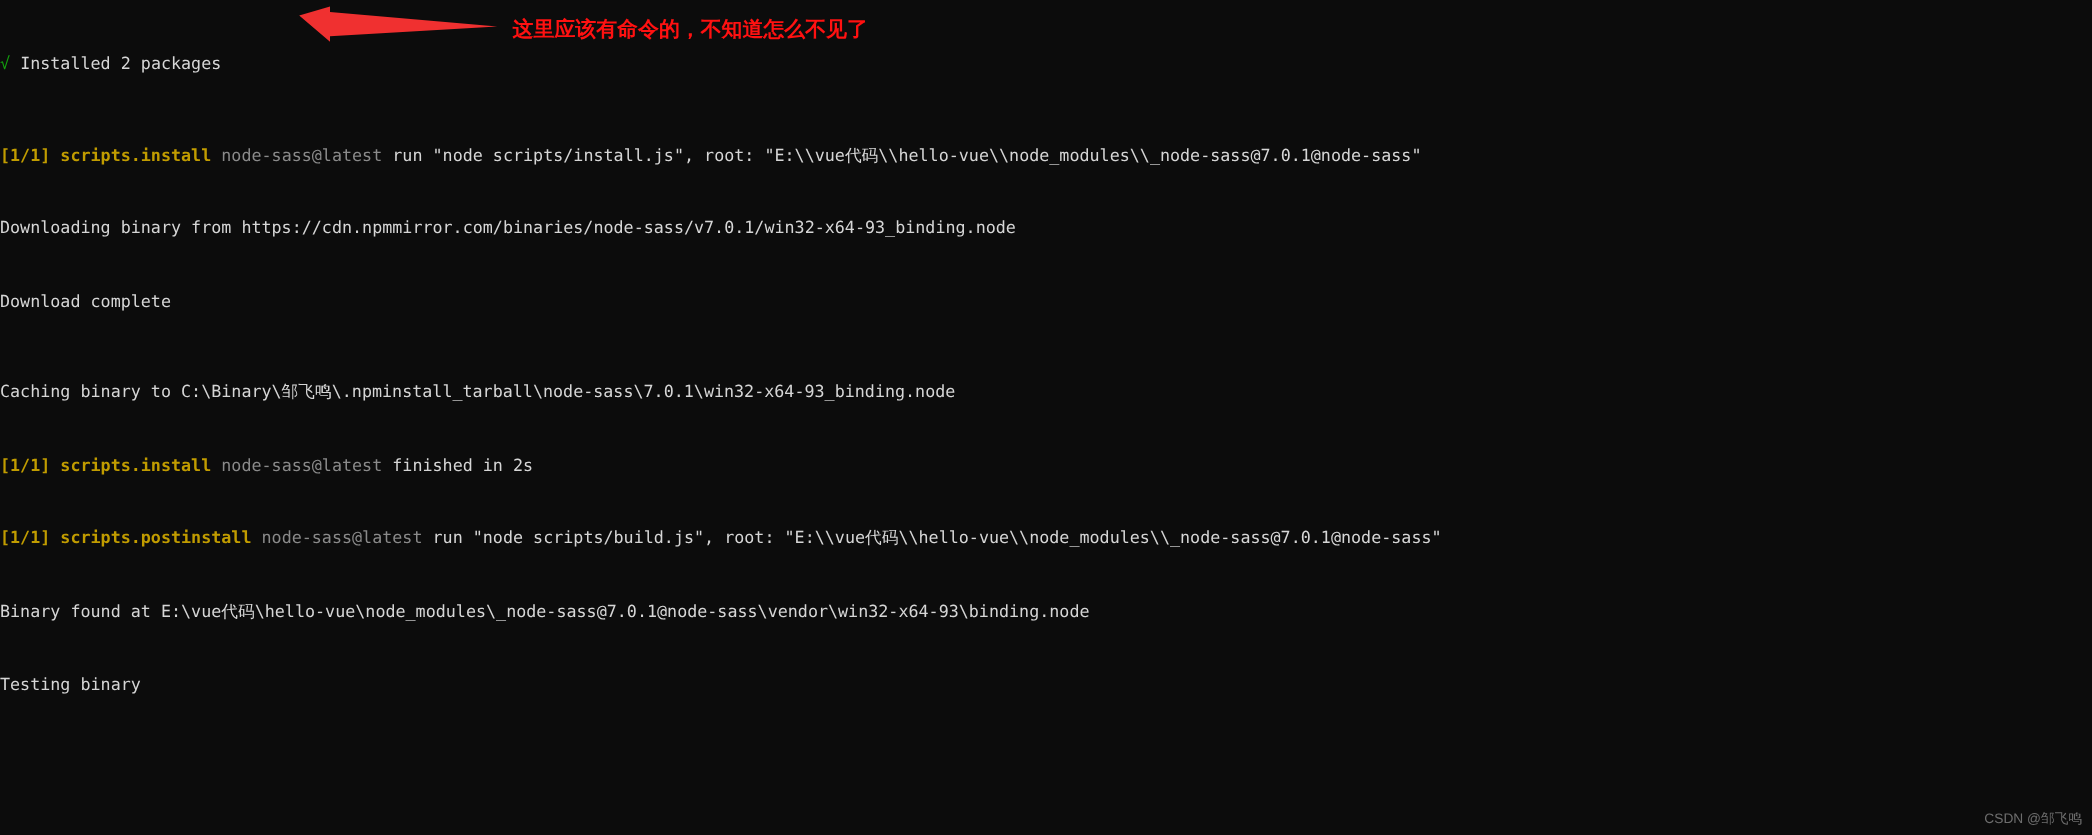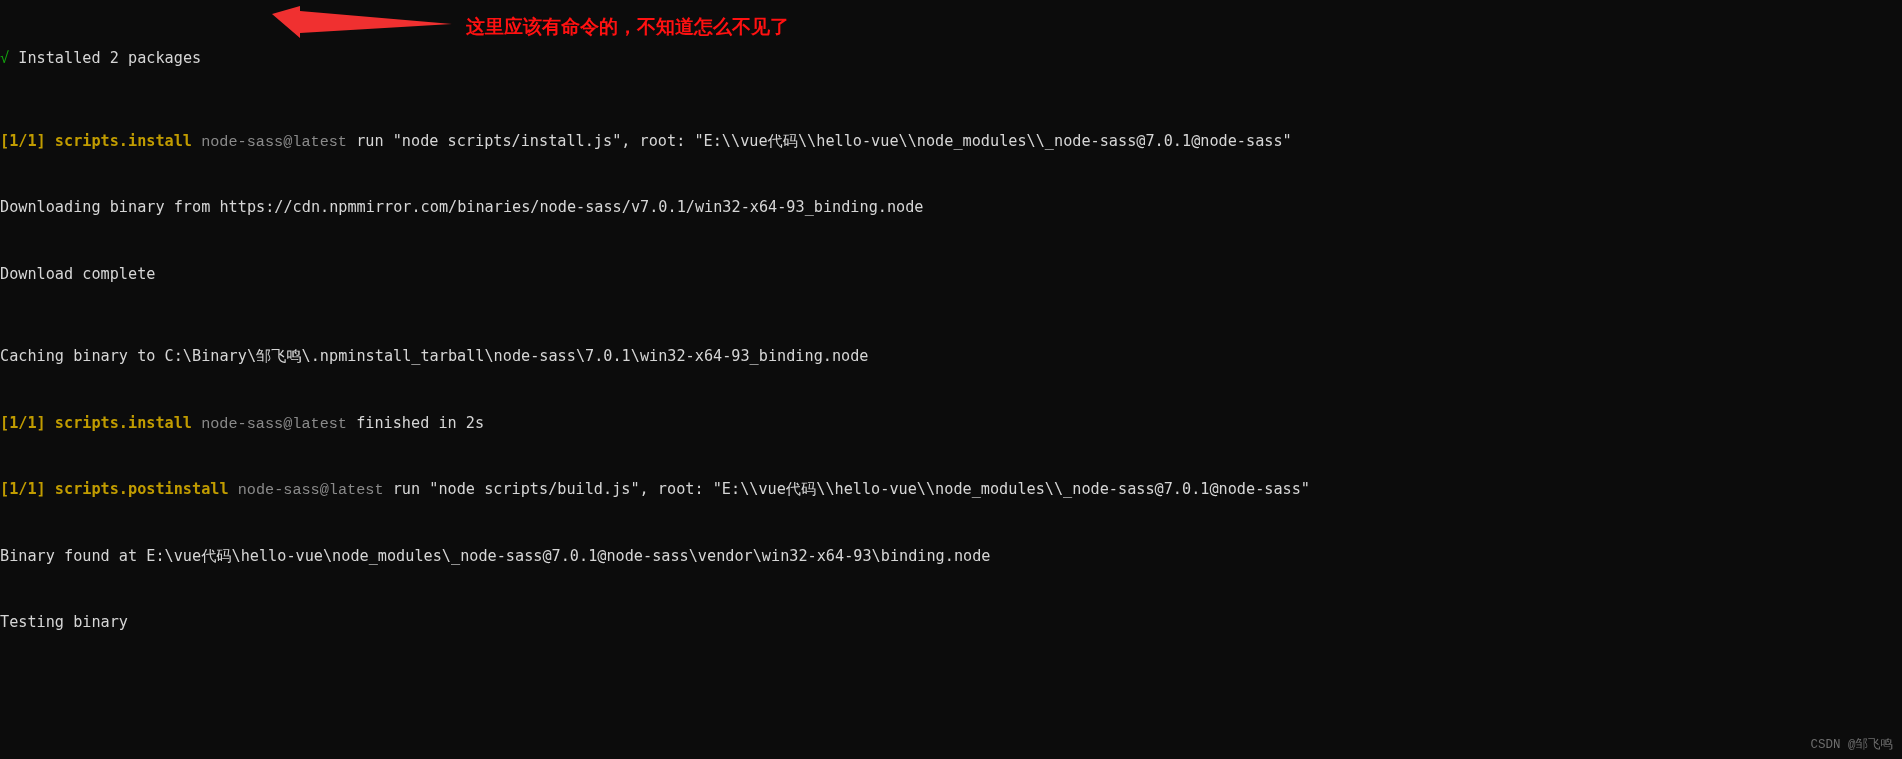--- a/index.html
+++ b/index.html
@@ -9,38 +9,38 @@
   }
   #term{
     position:absolute;left:0;top:0;width:1902px;height:759px;
     background:#0c0c0c;color:#cccccc;
     font-size:15.2px;line-height:16.6px;
     white-space:pre;
   }
   .line{white-space:pre;height:16.6px;overflow:visible;}
   .ok{color:#13a10e;}
   .white{color:#d6d6d6;margin-top:41px;}
-  .dim{color:#8a8a8a;font-family:Liberation Mono, monospace;}
+  .dim{color:#8a8a8a;}
   .yellow{color:#c19c00;font-weight:bold;}
 
   
   #annot{
     position:absolute;left:0;top:0;width:1902px;height:759px;
     pointer-events:none;
   }
   .annot-text{
     position:absolute;
     color:#ff1111;
     font-family:Liberation Sans, sans-serif;
     font-size:19px;font-weight:600;white-space:pre;
   }
   .watermark{
     position:absolute;right:9px;bottom:6px;
     color:#6d6d6d;font-size:12.5px;
-    font-family:Liberation Mono, monospace;
+    font-family:Liberation Sans, sans-serif;
     white-space:pre;
   }
 </style>
 </head>
 <body>
 
 <div id="term">
 
   <div class="line"><span class="ok">√</span><span class="white"> Installed 2 packages</span></div>
 

